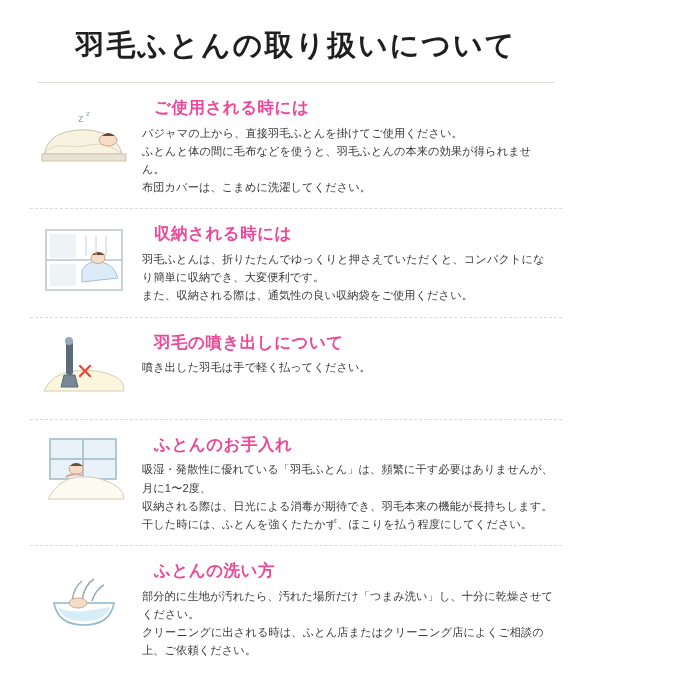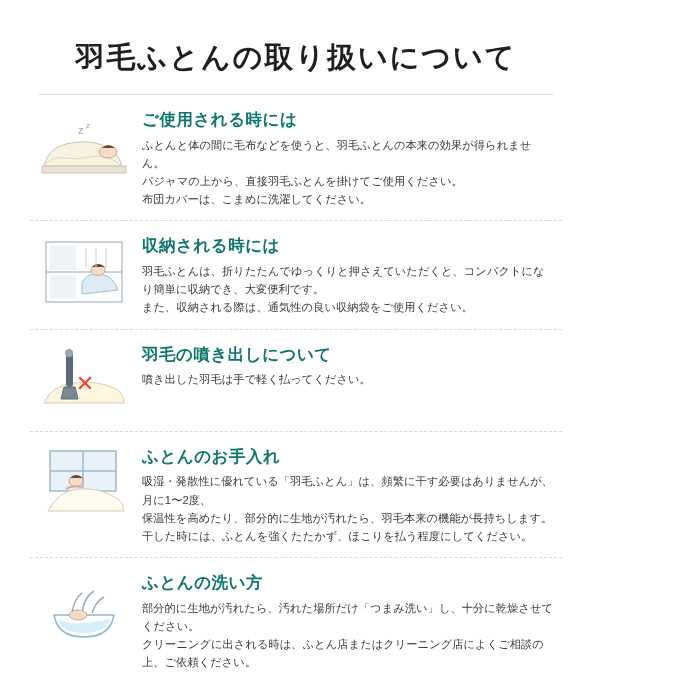--- a/index.html
+++ b/index.html
@@ -11,21 +11,21 @@
     height: 700px;
     background: #ffffff;
     font-family: "Liberation Sans", "DejaVu Sans", sans-serif;
     color: #2b2b2b;
     overflow: hidden;
   }
   .page {
     width: 592px;
     height: 700px;
     box-sizing: border-box;
-    padding: 12px 30px;
+    padding: 0 30px;
     position: relative;
   }
   .page-title {
     font-size: 29px;
     font-weight: 700;
     letter-spacing: 2px;
     text-align: center;
     color: #1f1f1f;
     padding: 26px 0 16px 0;
     border-bottom: 1px solid #e0ded9;
@@ -49,23 +49,23 @@
     position: relative;
   }
   .thumb svg { display: block; }
   .body-col {
     flex: 1;
     padding-top: 2px;
   }
   .sec-title {
     font-size: 16.5px;
     font-weight: 700;
-    color: #0f766e;
+    color: #ec4899;
     letter-spacing: 0.5px;
-    margin: 0 0 6px 0;
+    margin: 0 0 6px 12px;
     line-height: 1.2;
   }
   .sec-line {
     font-size: 11.2px;
     line-height: 1.62;
     color: #3a3a3a;
     margin: 0;
     letter-spacing: 0.1px;
   }
   .x-mark {
@@ -96,22 +96,22 @@
         <path d="M6 54 Q14 44 26 46 Q40 48 52 45 Q68 41 84 54" fill="none" stroke="#ded8c4" stroke-width="1"></path>
         <ellipse cx="70" cy="40" rx="9" ry="6" fill="#f6dcc6" stroke="#c8a98c" stroke-width="1"></ellipse>
         <path d="M64 36 Q70 30 77 36" fill="#6b4a33"></path>
         <rect x="4" y="54" width="84" height="7" fill="#e8e2d2" stroke="#c9c3b0" stroke-width="1"></rect>
         <text x="40" y="22" font-size="11" fill="#9aa7b5" font-family="Liberation Sans, sans-serif">z</text>
         <text x="48" y="16" font-size="8" fill="#9aa7b5" font-family="Liberation Sans, sans-serif">z</text>
       </svg>
     </div>
     <div class="body-col">
       <div class="sec-title">ご使用される時には</div>
+      <p class="sec-line">パジャマの上から、直接羽毛ふとんを掛けてご使用ください。</p>
       <p class="sec-line">ふとんと体の間に毛布などを使うと、羽毛ふとんの本来の効果が得られません。</p>
-      <p class="sec-line">パジャマの上から、直接羽毛ふとんを掛けてご使用ください。</p>
       <p class="sec-line">布団カバーは、こまめに洗濯してください。</p>
     </div>
   </div>
 
   <div class="section">
     <div class="thumb">
       <svg width="92" height="72" viewBox="0 0 92 72">
         <rect x="8" y="4" width="76" height="60" fill="#ffffff" stroke="#b9c4cc" stroke-width="1.5"></rect>
         <line x1="8" y1="34" x2="84" y2="34" stroke="#b9c4cc" stroke-width="1.5"></line>
         <rect x="12" y="8" width="26" height="24" fill="#eef3f6"></rect>
@@ -155,21 +155,21 @@
         <line x1="12" y1="22" x2="78" y2="22" stroke="#9fb9c9" stroke-width="1.5"></line>
         <path d="M10 62 Q20 42 40 40 Q62 38 80 50 Q86 55 86 62 Z" fill="#fdfbef" stroke="#d3cdb8" stroke-width="1"></path>
         <ellipse cx="38" cy="32" rx="7" ry="5.5" fill="#f6dcc6" stroke="#c8a98c" stroke-width="1"></ellipse>
         <path d="M32 29 Q38 23 45 29" fill="#6b4a33"></path>
         <path d="M28 40 Q34 36 44 38" fill="none" stroke="#e2a6a0" stroke-width="2"></path>
       </svg>
     </div>
     <div class="body-col">
       <div class="sec-title">ふとんのお手入れ</div>
       <p class="sec-line">吸湿・発散性に優れている「羽毛ふとん」は、頻繁に干す必要はありませんが、月に1〜2度、</p>
-      <p class="sec-line">保温性を高めたり、部分的に生地が汚れたら、羽毛本来の機能が長持ちします。</p>
+      <p class="sec-line">収納される際は、日光による消毒が期待でき、羽毛本来の機能が長持ちします。</p>
       <p class="sec-line">干した時には、ふとんを強くたたかず、ほこりを払う程度にしてください。</p>
     </div>
   </div>
 
   <div class="section">
     <div class="thumb">
       <svg width="92" height="72" viewBox="0 0 92 72">
         <path d="M16 40 L76 40 Q72 62 46 62 Q20 62 16 40 Z" fill="#ffffff" stroke="#8fb8cc" stroke-width="1.5"></path>
         <path d="M20 44 Q32 50 46 48 Q62 46 72 44 Q68 58 46 58 Q24 58 20 44 Z" fill="#d7edf7"></path>
         <path d="M34 38 Q36 24 44 18" fill="none" stroke="#9aa7b5" stroke-width="1.5"></path>

